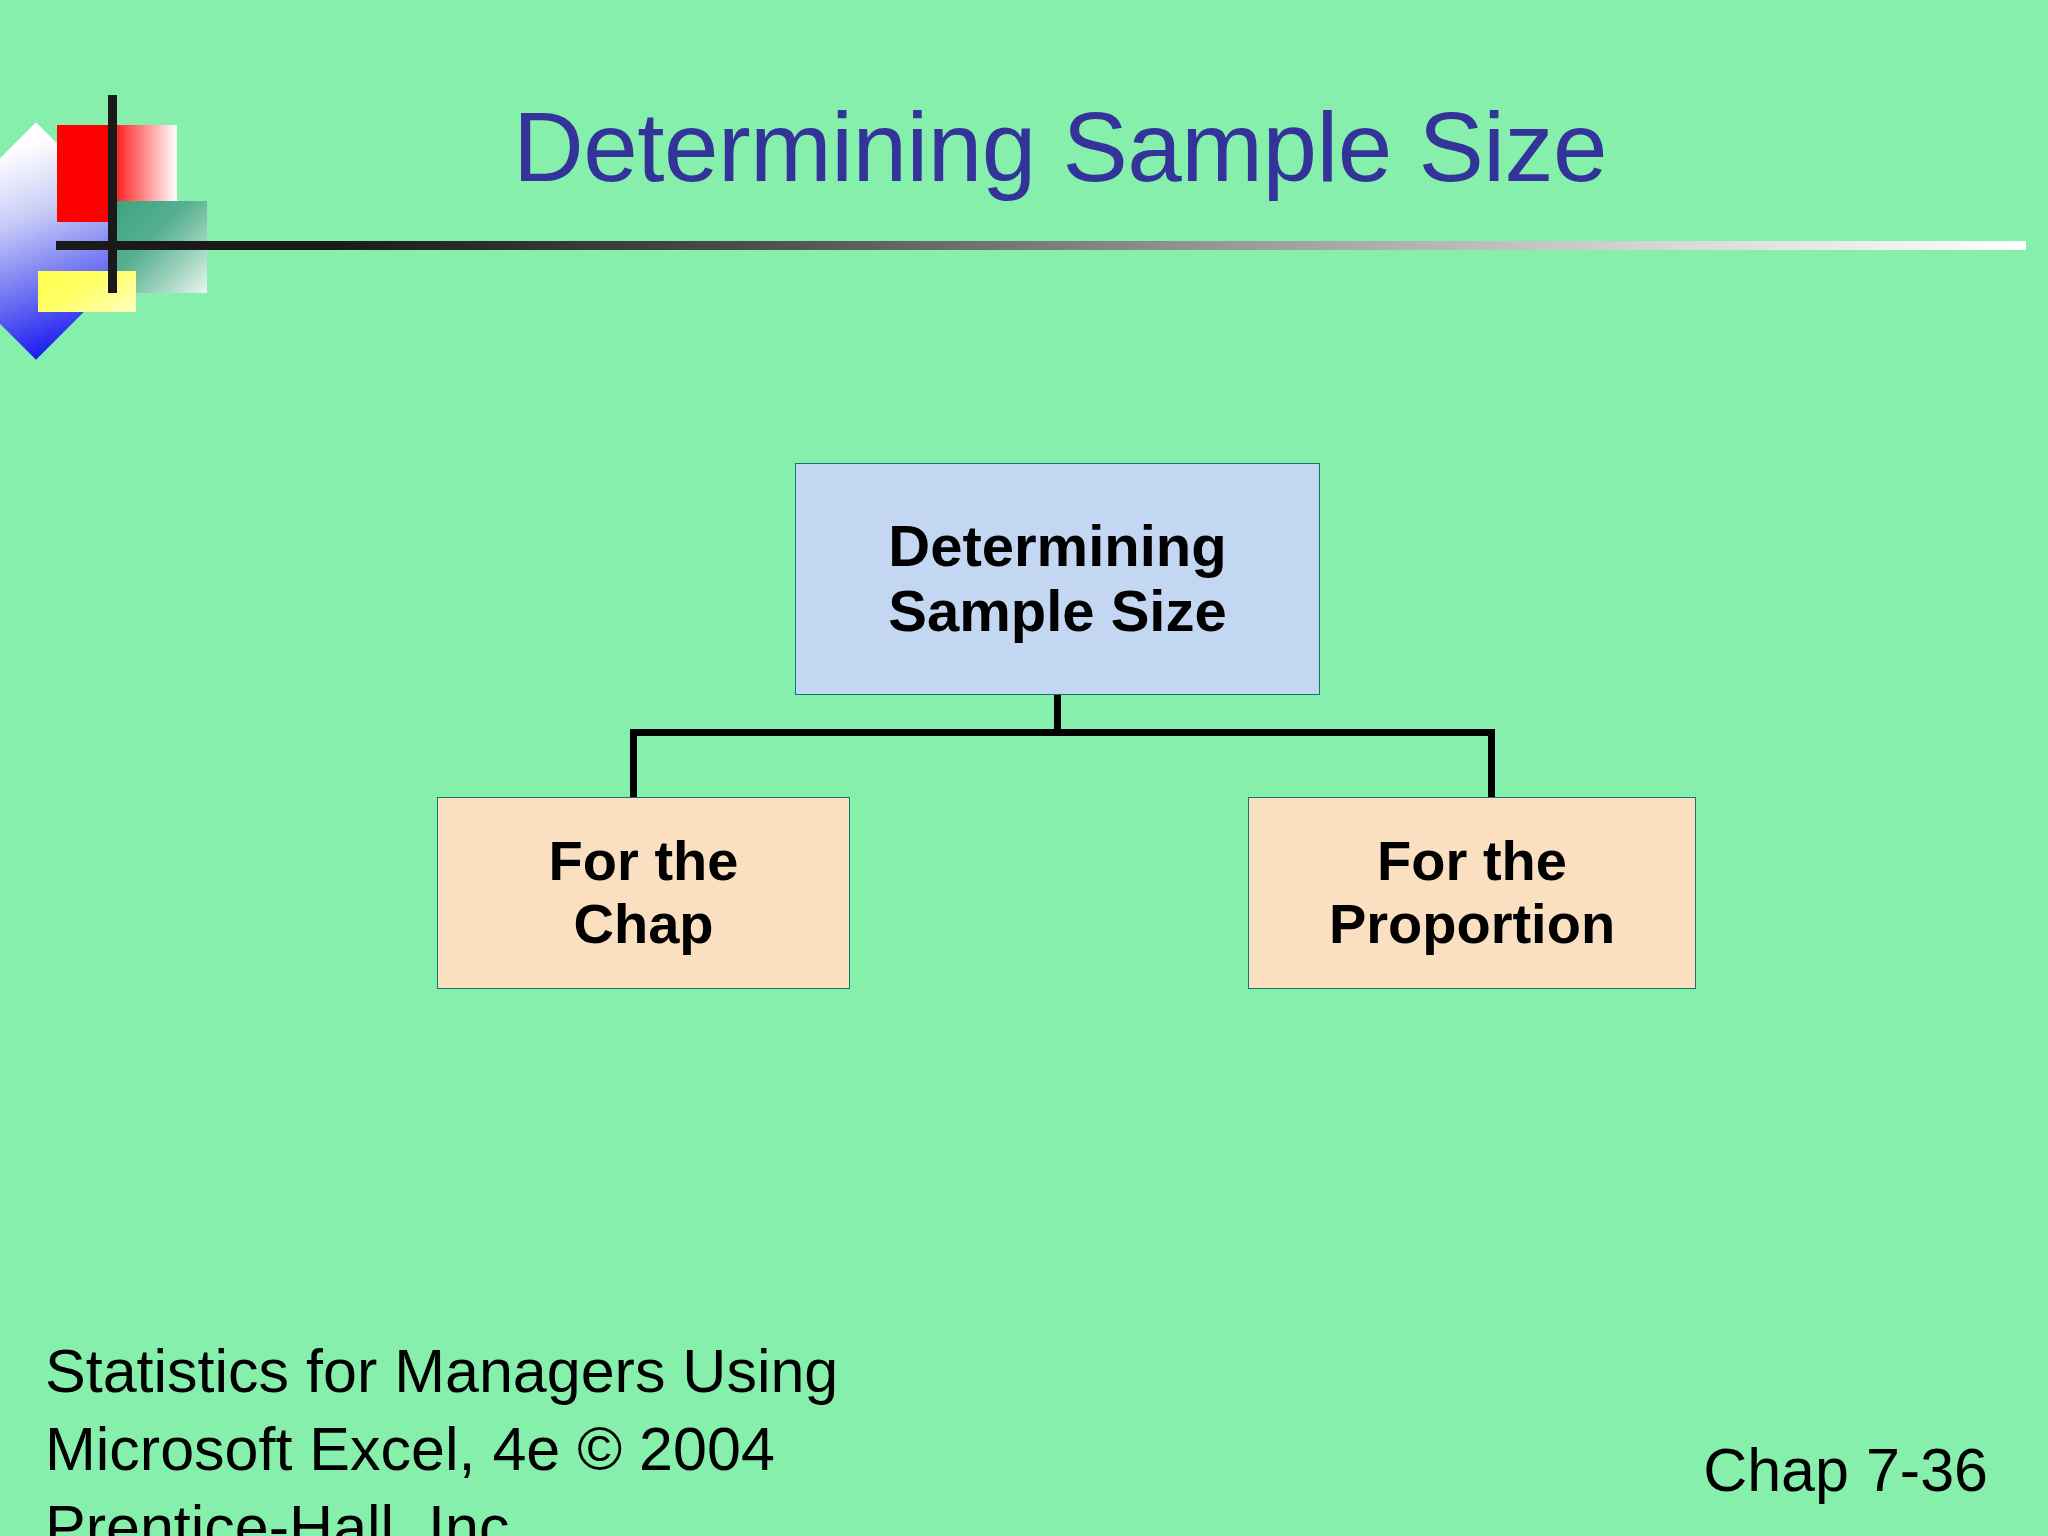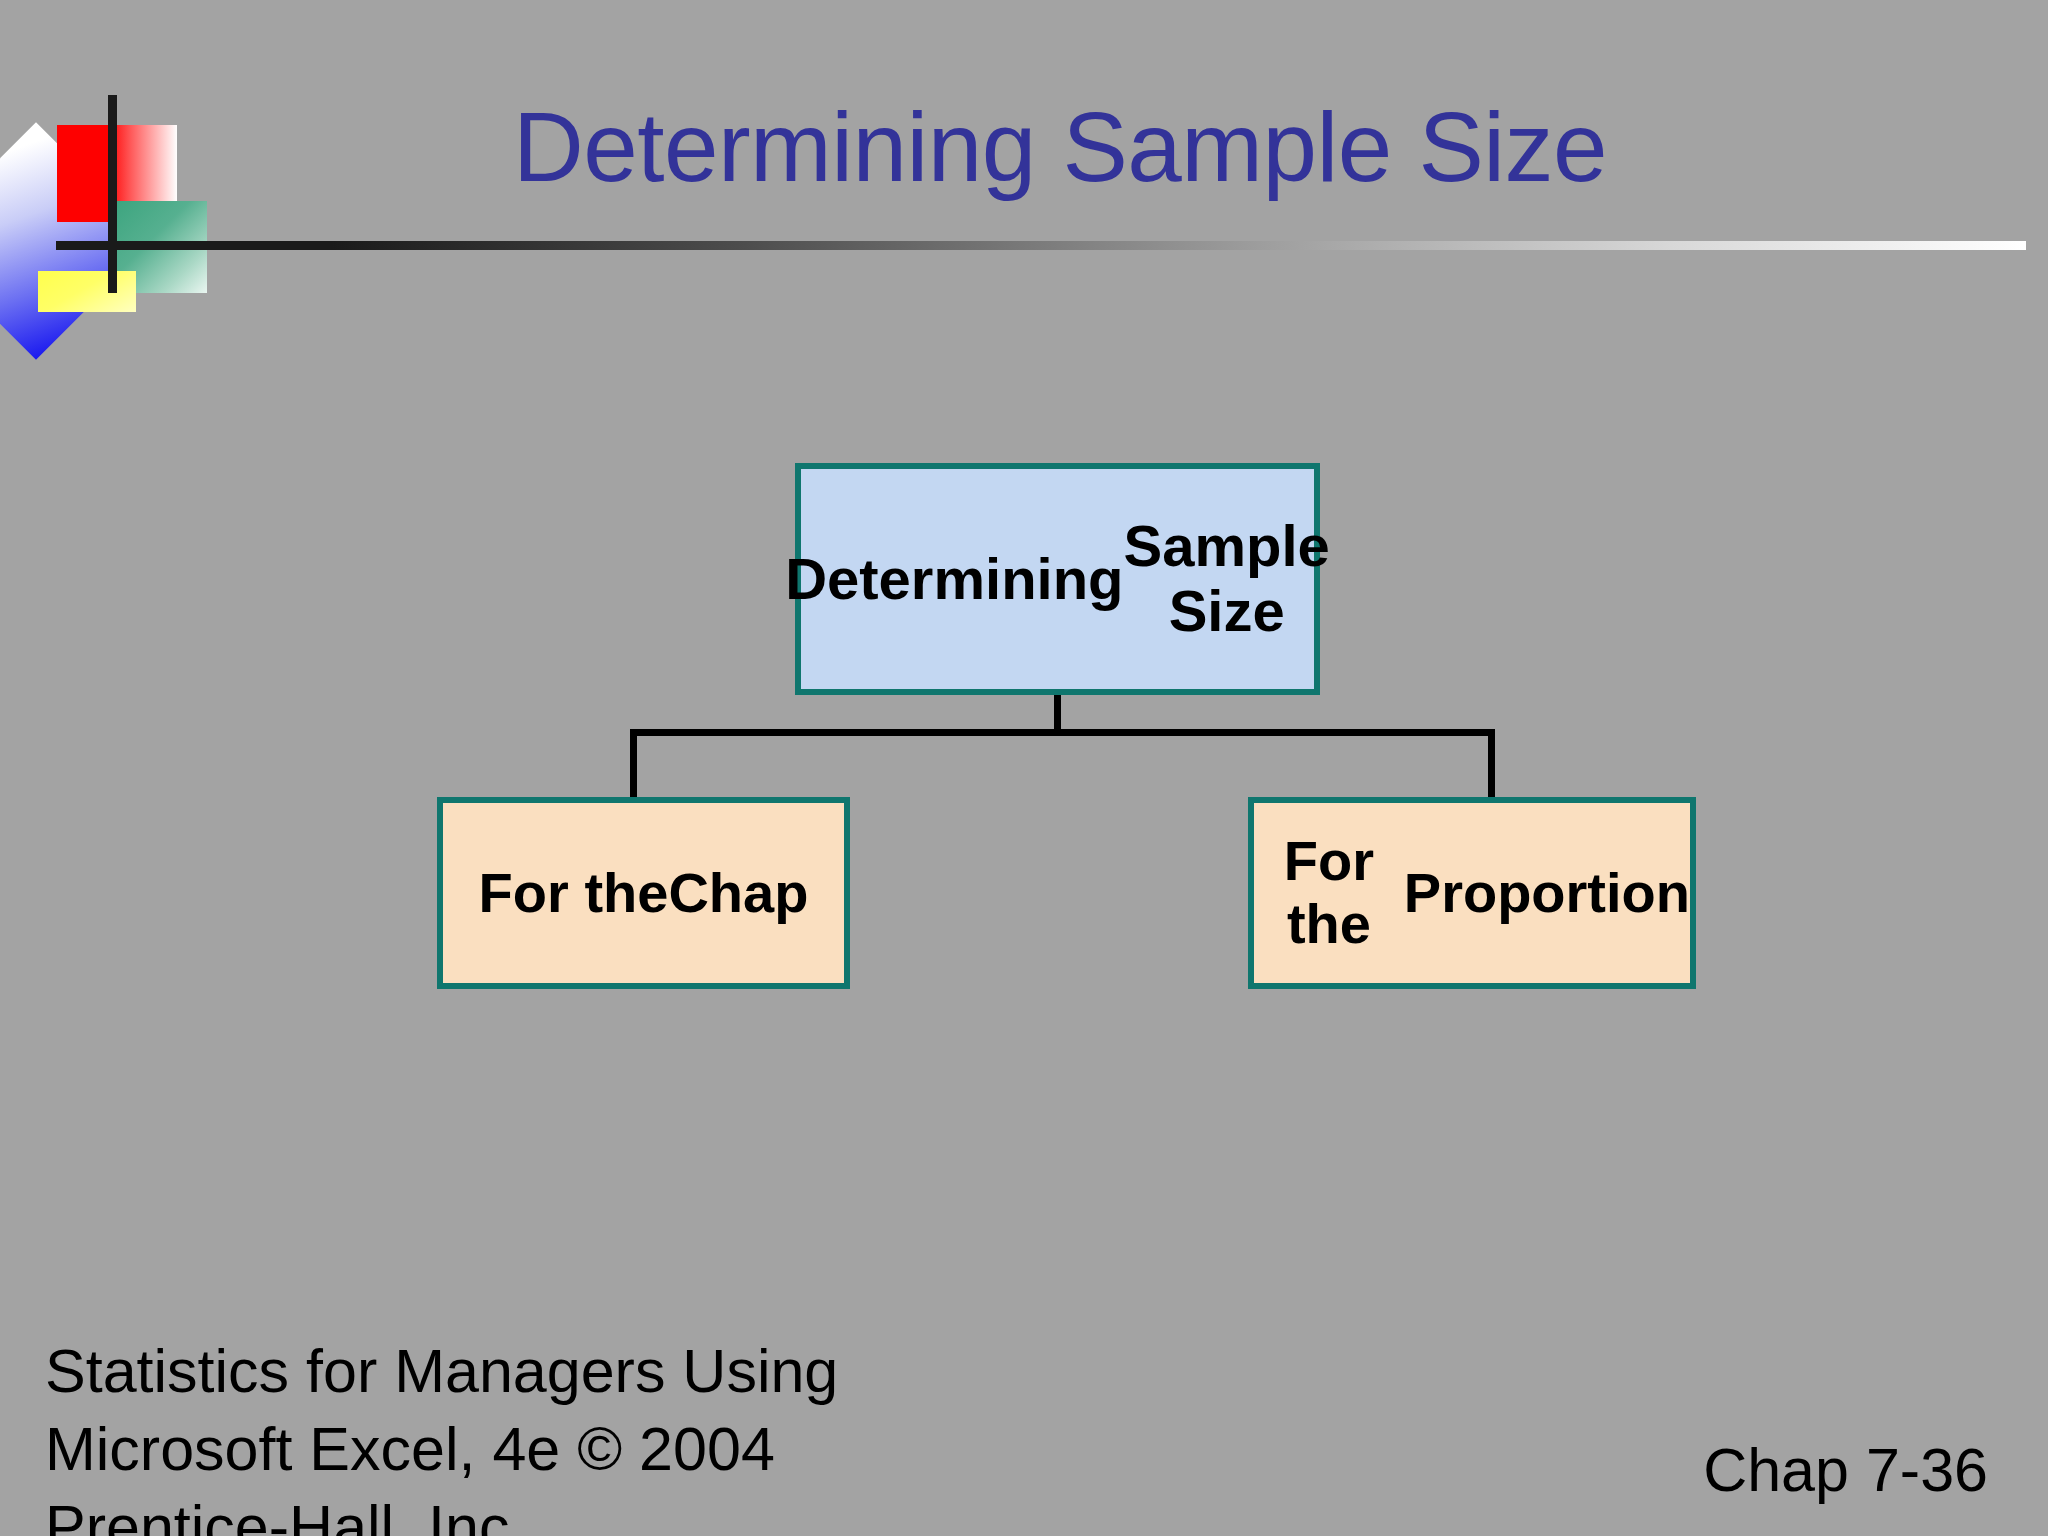--- a/index.html
+++ b/index.html
@@ -7,21 +7,21 @@
     padding: 0;
     background: #ffffff;
   }
   body {
     font-family: "Liberation Sans", sans-serif;
   }
   #slide {
     position: relative;
     width: 2048px;
     height: 1536px;
-    background: #a3a3a3;
+    background: #86efac;
     overflow: hidden;
   }
 
   
   #logo {
     position: absolute;
     left: 0px;
     top: 95px;
     width: 280px;
     height: 240px;
@@ -104,23 +104,23 @@
     position: absolute;
     left: 0;
     top: 0;
     width: 2048px;
     height: 1536px;
     pointer-events: none;
   }
   .dbox {
     position: absolute;
     box-sizing: border-box;
-    border: 6px solid #0f766e;
+    border: 1px solid #0f766e;
     display: flex;
-    flex-direction: row;
+    flex-direction: column;
     align-items: center;
     justify-content: center;
     text-align: center;
     font-weight: bold;
     color: #000000;
     pointer-events: auto;
   }
   #box-root {
     left: 795px;
     top: 463px;

